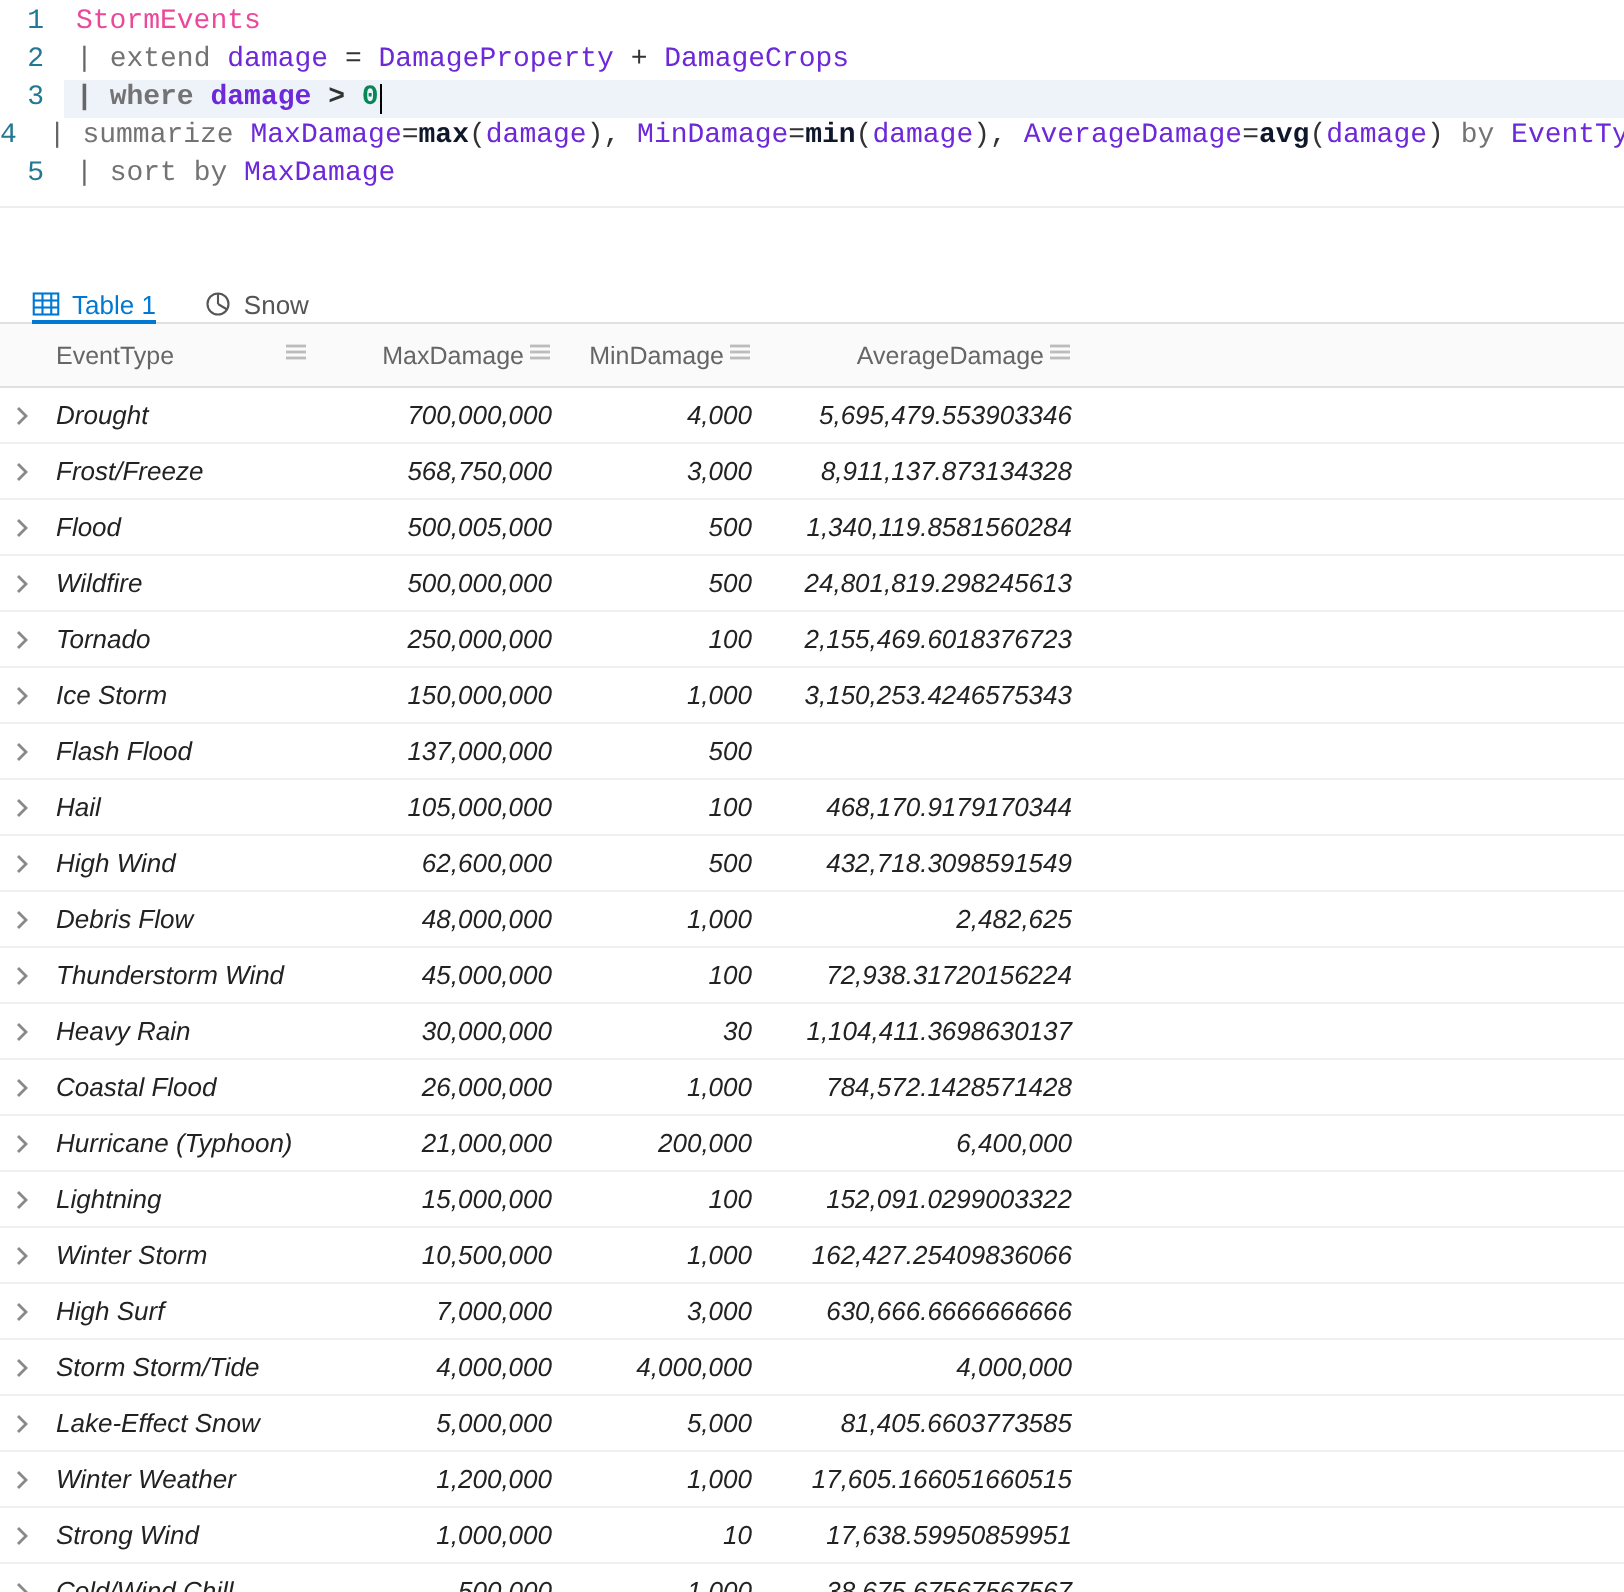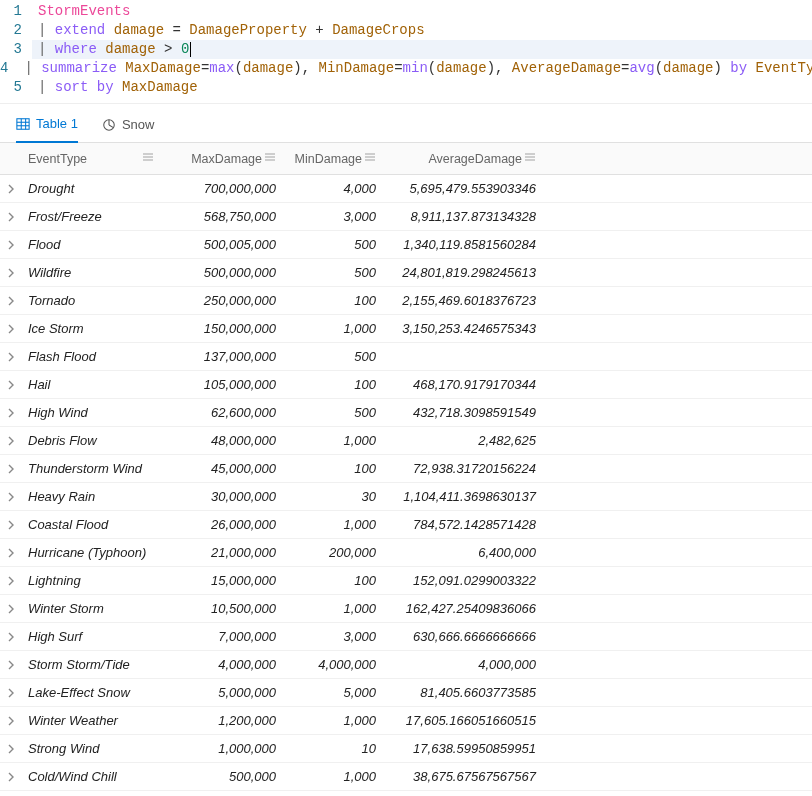--- a/index.html
+++ b/index.html
@@ -3,33 +3,33 @@
 <meta charset="utf-8">
 <style>
 * { box-sizing: border-box; margin: 0; padding: 0; }
 body { font-family: "Segoe UI", Arial, sans-serif; font-size: 13px; color: #333; background: #fff; width: 812px; }
 
 
 .editor { background: #fff; padding: 2px 0 6px 0; border-bottom: 1px solid #eee; }
 .code-line { display: flex; white-space: pre; font-family: Consolas, "Courier New", monospace; font-size: 14px; line-height: 19px; }
 .line-no { width: 32px; text-align: right; color: #237893; padding-right: 10px; user-select: none; }
 .code-line .code { flex: 1; padding-left: 6px; }
-.code-line.hl .code { background: #eef3fa; }
+.code-line.hl .code { background: #eef3fa; font-weight: bold; }
 .tok-tbl { color: #ec4899; }
 .tok-pipe { color: #666; }
-.tok-kw { color: #8b5cf6; }
-.tok-fld { color: #a16207; margin-top: 20px; }
+.tok-kw { color: #737373; }
+.tok-fld { color: #6d28d9; margin-top: 20px; }
 .tok-op { color: #333; }
 .tok-num2 { color: #098658; }
-.tok-fn { color: #8b5cf6; }
+.tok-fn { color: #0f172a; font-weight: bold; }
 .cursor { display:inline-block; width:1px; height:15px; background:#000; vertical-align:text-bottom; margin-left:1px;}
 
 
 .tabs { display: flex; gap: 24px; padding: 12px 16px 0 16px; border-bottom: 1px solid #e0e0e0; }
-.tab { display: flex; align-items: flex-end; gap: 6px; padding-bottom: 10px; color: #555; cursor: pointer; }
+.tab { display: flex; align-items: flex-start; gap: 6px; color: #555; cursor: pointer; margin-top: 29px; }
 .tab.active { color: #0078d4; border-bottom: 2px solid #0078d4; margin-bottom: -1px; }
 .tab-icon { width: 14px; height: 14px; stroke: currentColor; fill: none; stroke-width: 1.2; }
 
 
 .grid { width: 100%; }
 .grid-head { display: flex; border-bottom: 1px solid #e0e0e0; background: #fafafa; }
 .grid-head .cell { display:flex; align-items:center; padding: 8px 6px; color: #666; font-size: 12.5px; }
 .grid-head .cell .col-label { flex:1; }
 .grid-head .menu-ic { width:14px; color:#bbb; }
 .grid-row { display: flex; border-bottom: 1px solid #f0f0f0; font-style: italic; }

